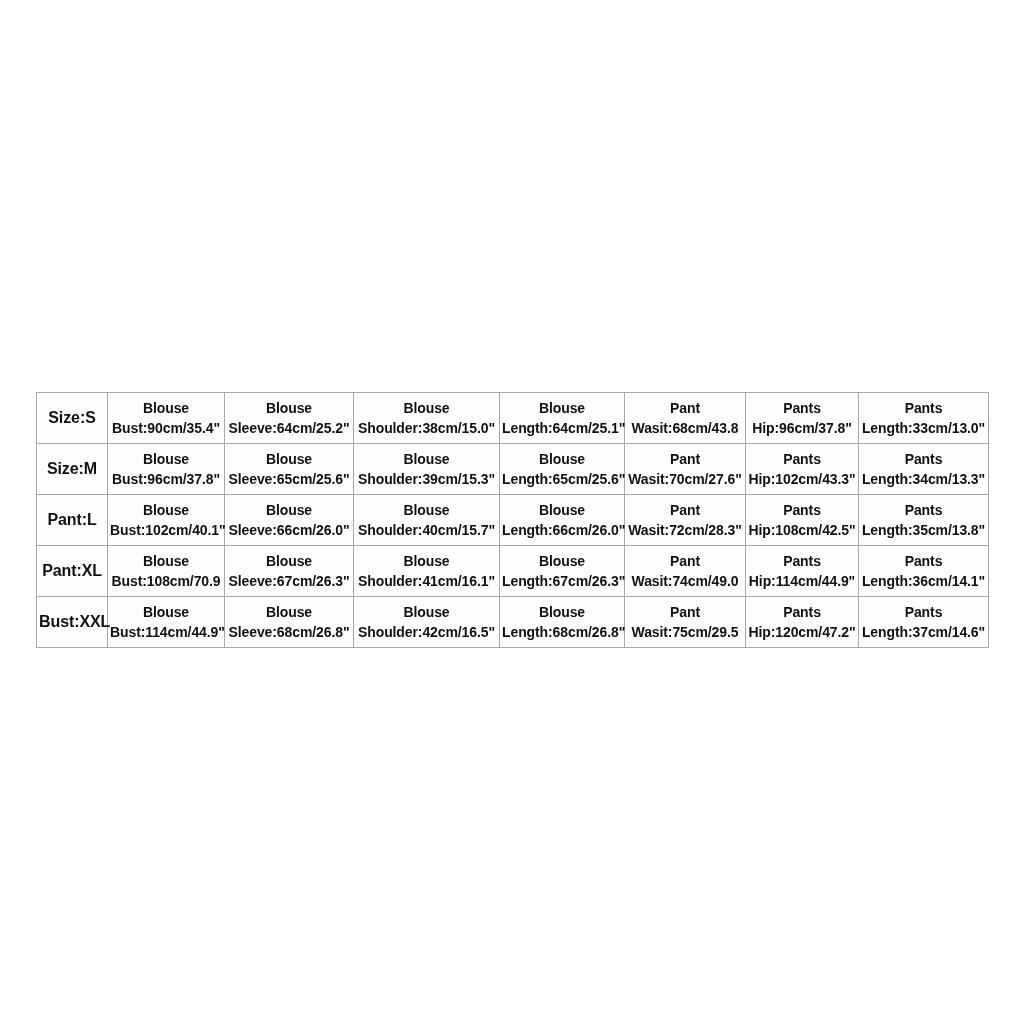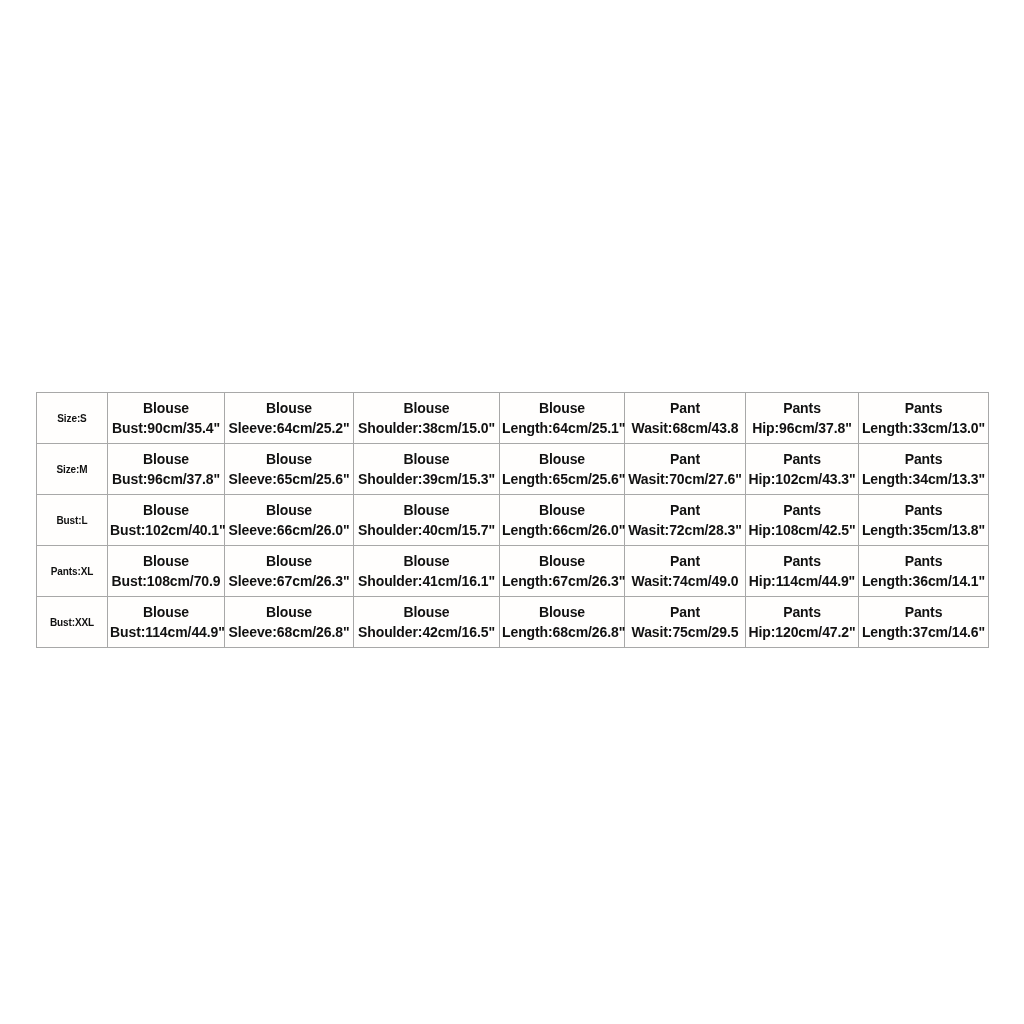--- a/index.html
+++ b/index.html
@@ -38,21 +38,21 @@
     font-weight: bold;
     font-size: 14px;
     line-height: 1.30;
     padding: 5px 2px;
     height: 40px;
     background: #fffefd;
     letter-spacing: -0.1px;
   }
 
   table.size-chart td.size-cell {
-    font-size: 10px;
+    font-size: 16px;
     white-space: nowrap;
   }
 
   .cell-line {
     display: block;
     white-space: nowrap;
   }
   .cell-line.label {
     margin-bottom: 1px;
   }
@@ -139,21 +139,21 @@
           <td>
             <span class="cell-line label">Pants</span>
             <span class="cell-line value">Hip:102cm/43.3"</span>
           </td>
           <td>
             <span class="cell-line label">Pants</span>
             <span class="cell-line value">Length:34cm/13.3"</span>
           </td>
         </tr>
         <tr>
-          <td class="size-cell">Bust:L</td>
+          <td class="size-cell">Pant:L</td>
           <td>
             <span class="cell-line label">Blouse</span>
             <span class="cell-line value">Bust:102cm/40.1"</span>
           </td>
           <td>
             <span class="cell-line label">Blouse</span>
             <span class="cell-line value">Sleeve:66cm/26.0"</span>
           </td>
           <td>
             <span class="cell-line label">Blouse</span>
@@ -170,21 +170,21 @@
           <td>
             <span class="cell-line label">Pants</span>
             <span class="cell-line value">Hip:108cm/42.5"</span>
           </td>
           <td>
             <span class="cell-line label">Pants</span>
             <span class="cell-line value">Length:35cm/13.8"</span>
           </td>
         </tr>
         <tr>
-          <td class="size-cell">Pants:XL</td>
+          <td class="size-cell">Pant:XL</td>
           <td>
             <span class="cell-line label">Blouse</span>
             <span class="cell-line value">Bust:108cm/70.9</span>
           </td>
           <td>
             <span class="cell-line label">Blouse</span>
             <span class="cell-line value">Sleeve:67cm/26.3"</span>
           </td>
           <td>
             <span class="cell-line label">Blouse</span>

